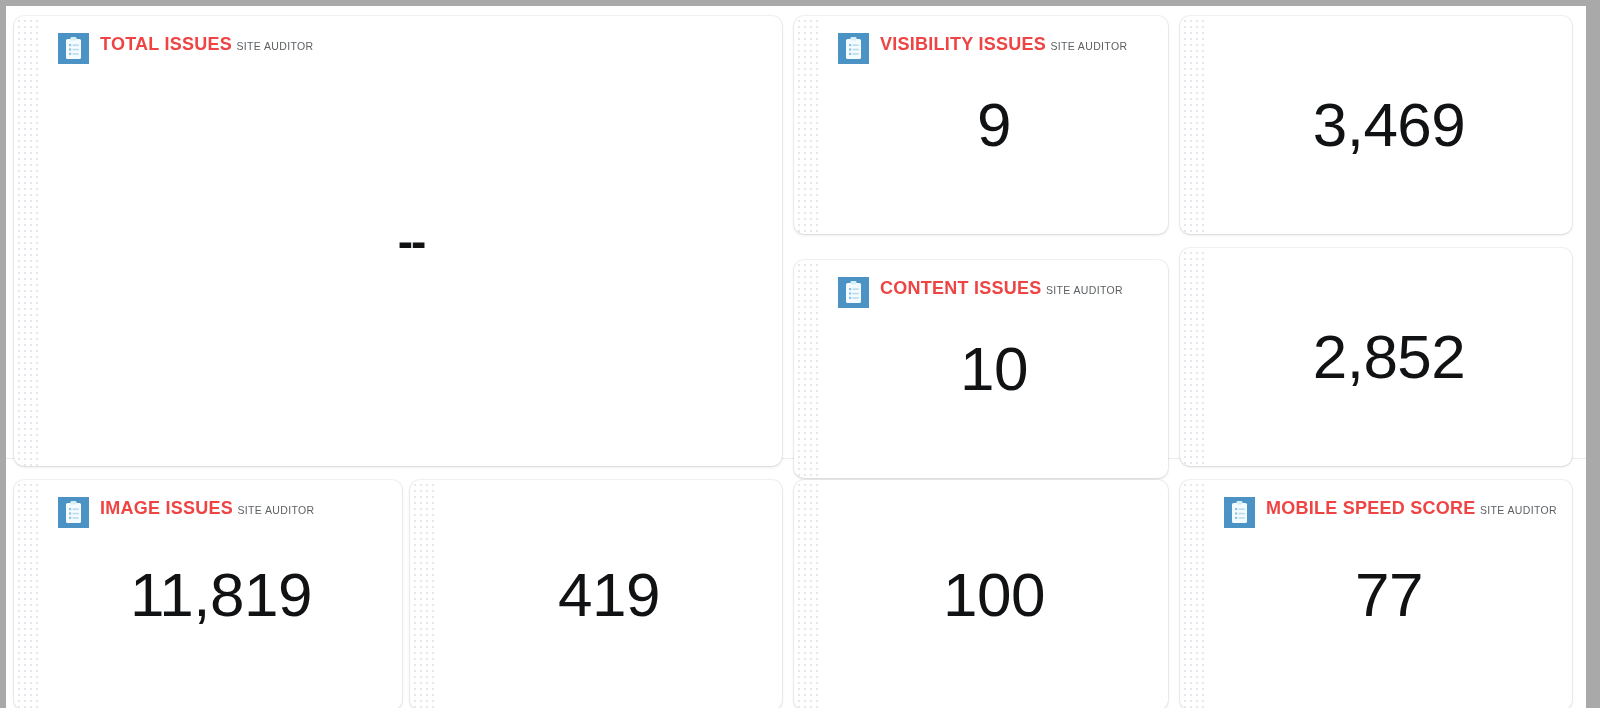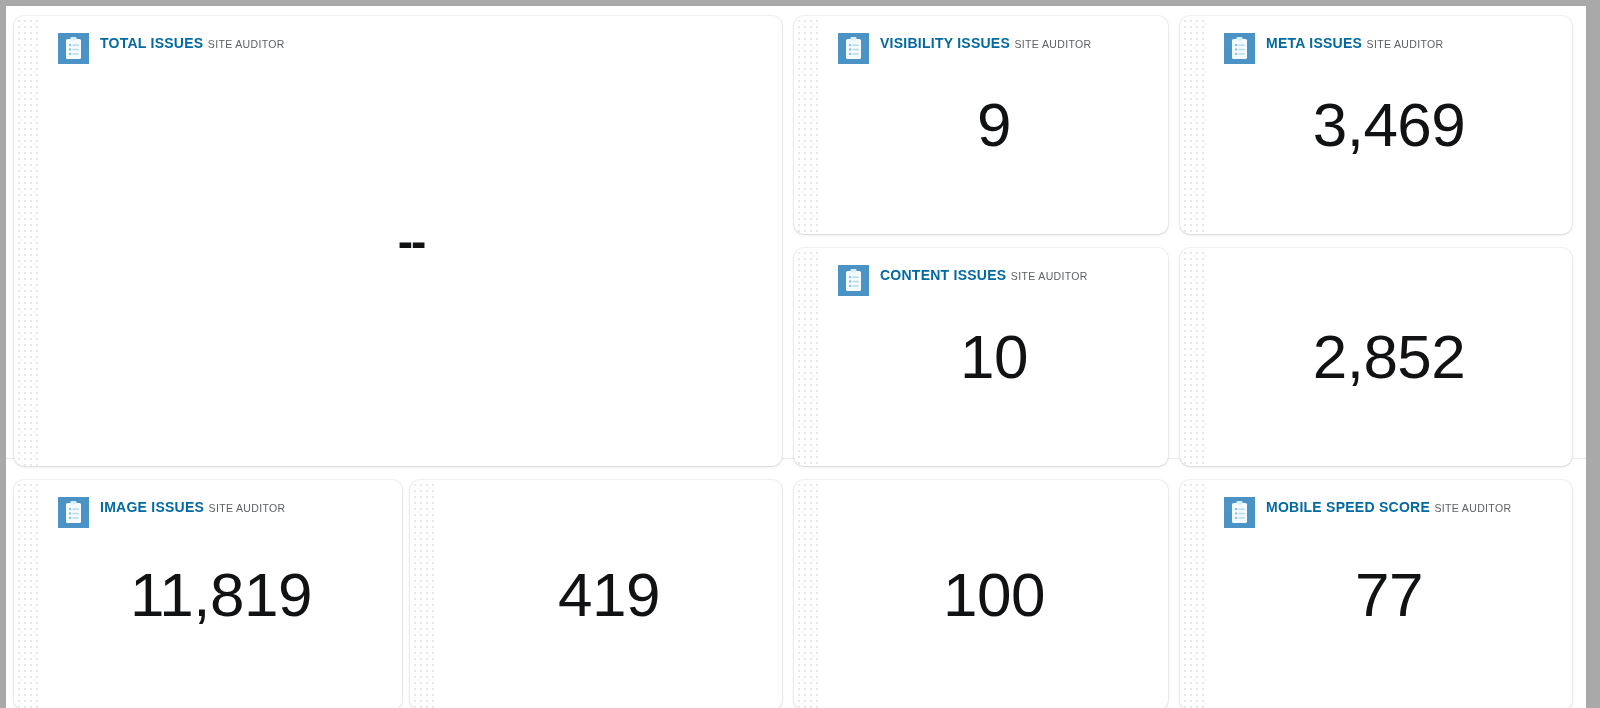--- a/index.html
+++ b/index.html
@@ -73,24 +73,24 @@
     border-radius: 2px;
     background: #4a93c4;
     position: relative;
     display: block;
   }
   .widget-icon svg { display: block; width: 31px; height: 31px; }
 
   .head-text { padding-top: 1px; min-width: 0; }
 
   .widget-title {
-    font-size: 14px;
+    font-size: 18px;
     font-weight: bold;
     letter-spacing: 0.25px;
-    color: #0369a1;
+    color: #ef4444;
     line-height: 1.12;
     white-space: nowrap;
   }
 
   .widget-sub {
     margin-top: 3px;
     font-size: 10.5px;
     letter-spacing: 0.35px;
     color: #5d6063;
     line-height: 1.1;
@@ -175,43 +175,24 @@
         <span class="head-text">
           <span class="widget-title">VISIBILITY ISSUES</span>
           <span class="widget-sub">SITE AUDITOR</span>
         </span>
       </div>
       <div class="widget-value">9</div>
     </div>
 
     <div class="widget" style="left:1174px; top:10px; width:392px; height:218px;">
       <div class="grip"></div>
-      <div class="widget-head">
-        <span class="widget-icon">
-          <svg viewBox="0 0 31 31" xmlns="http://www.w3.org/2000/svg">
-            <rect x="0" y="0" width="31" height="31" fill="#4a93c4"></rect>
-            <rect x="8" y="6" width="15" height="20" rx="1.6" fill="#f4fbff"></rect>
-            <rect x="12.5" y="4" width="6" height="3.4" rx="1.2" fill="#d7edf8"></rect>
-            <rect x="11" y="11" width="2.2" height="2.2" fill="#8fc3df"></rect>
-            <rect x="14.5" y="11.4" width="6.3" height="1.5" fill="#b6d9ec"></rect>
-            <rect x="11" y="15.4" width="2.2" height="2.2" fill="#8fc3df"></rect>
-            <rect x="14.5" y="15.8" width="6.3" height="1.5" fill="#b6d9ec"></rect>
-            <rect x="11" y="19.8" width="2.2" height="2.2" fill="#8fc3df"></rect>
-            <rect x="14.5" y="20.2" width="6.3" height="1.5" fill="#b6d9ec"></rect>
-          </svg>
-        </span>
-        <span class="head-text">
-          <span class="widget-title">META ISSUES</span>
-          <span class="widget-sub">SITE AUDITOR</span>
-        </span>
-      </div>
       <div class="widget-value">3,469</div>
     </div>
 
-    <div class="widget" style="left:788px; top:242px; width:374px; height:218px;">
+    <div class="widget" style="left:788px; top:254px; width:374px; height:218px;">
       <div class="grip"></div>
       <div class="widget-head">
         <span class="widget-icon">
           <svg viewBox="0 0 31 31" xmlns="http://www.w3.org/2000/svg">
             <rect x="0" y="0" width="31" height="31" fill="#4a93c4"></rect>
             <rect x="8" y="6" width="15" height="20" rx="1.6" fill="#f4fbff"></rect>
             <rect x="12.5" y="4" width="6" height="3.4" rx="1.2" fill="#d7edf8"></rect>
             <rect x="11" y="11" width="2.2" height="2.2" fill="#8fc3df"></rect>
             <rect x="14.5" y="11.4" width="6.3" height="1.5" fill="#b6d9ec"></rect>
             <rect x="11" y="15.4" width="2.2" height="2.2" fill="#8fc3df"></rect>

